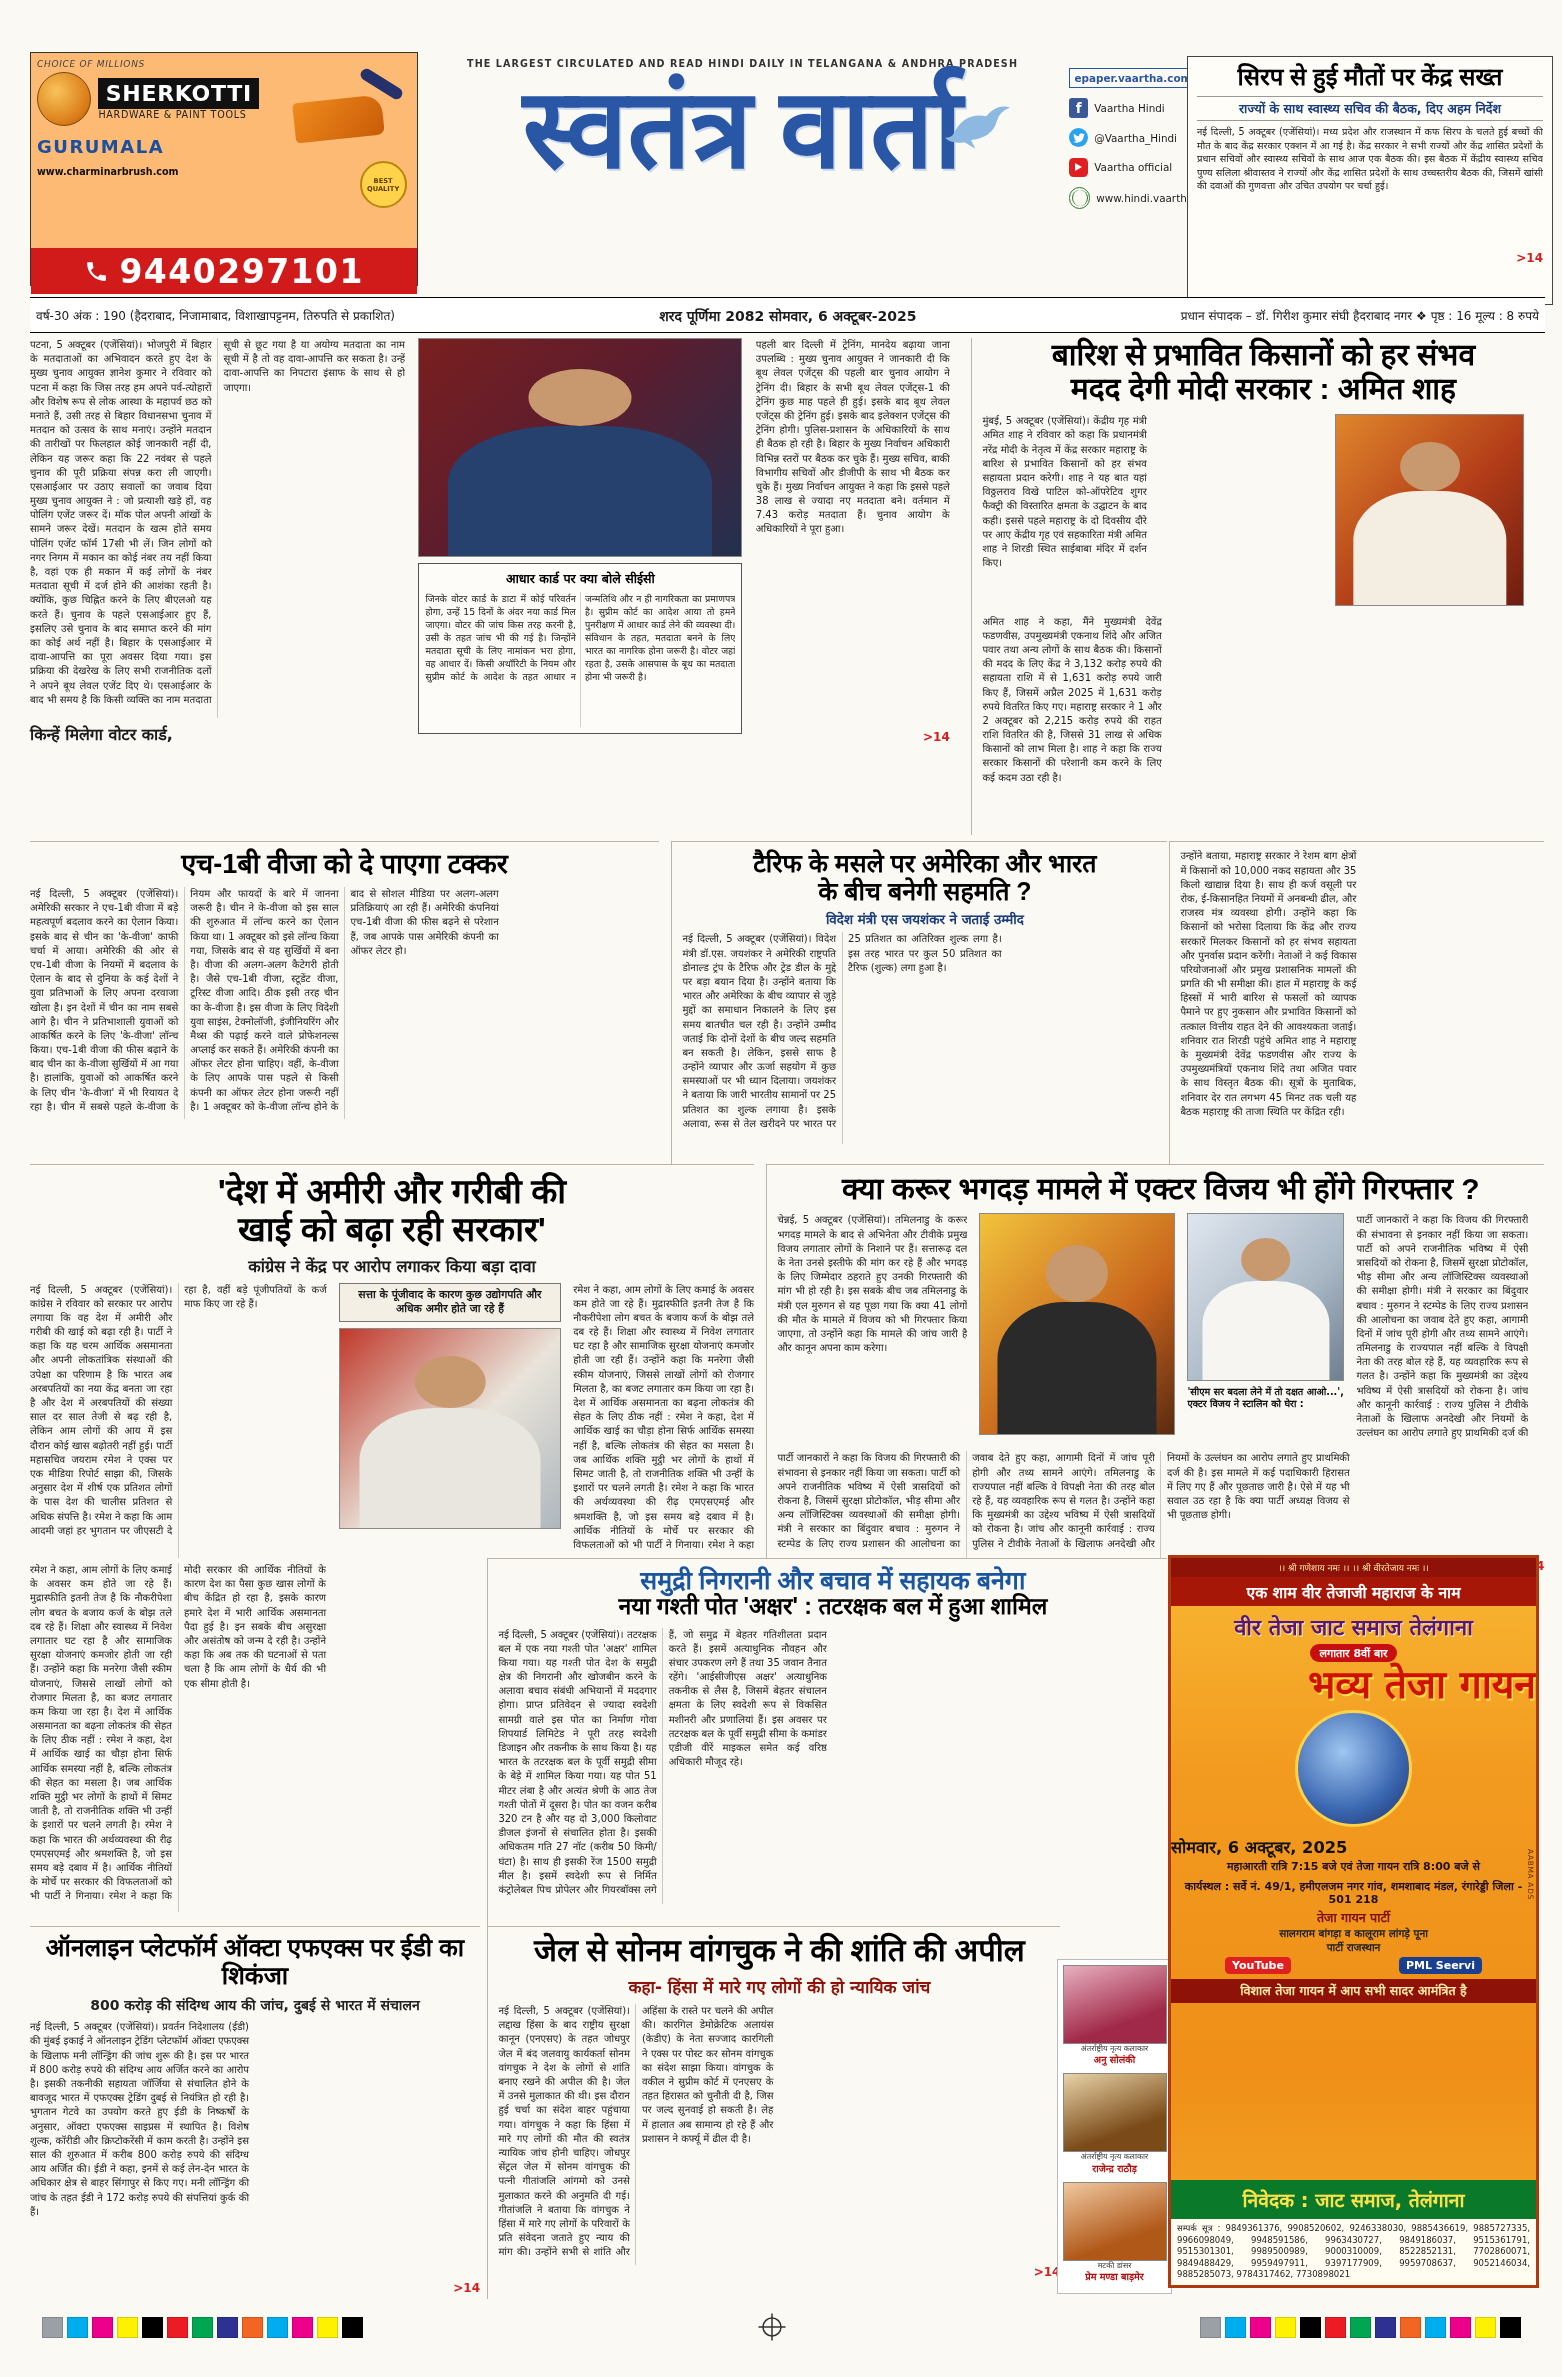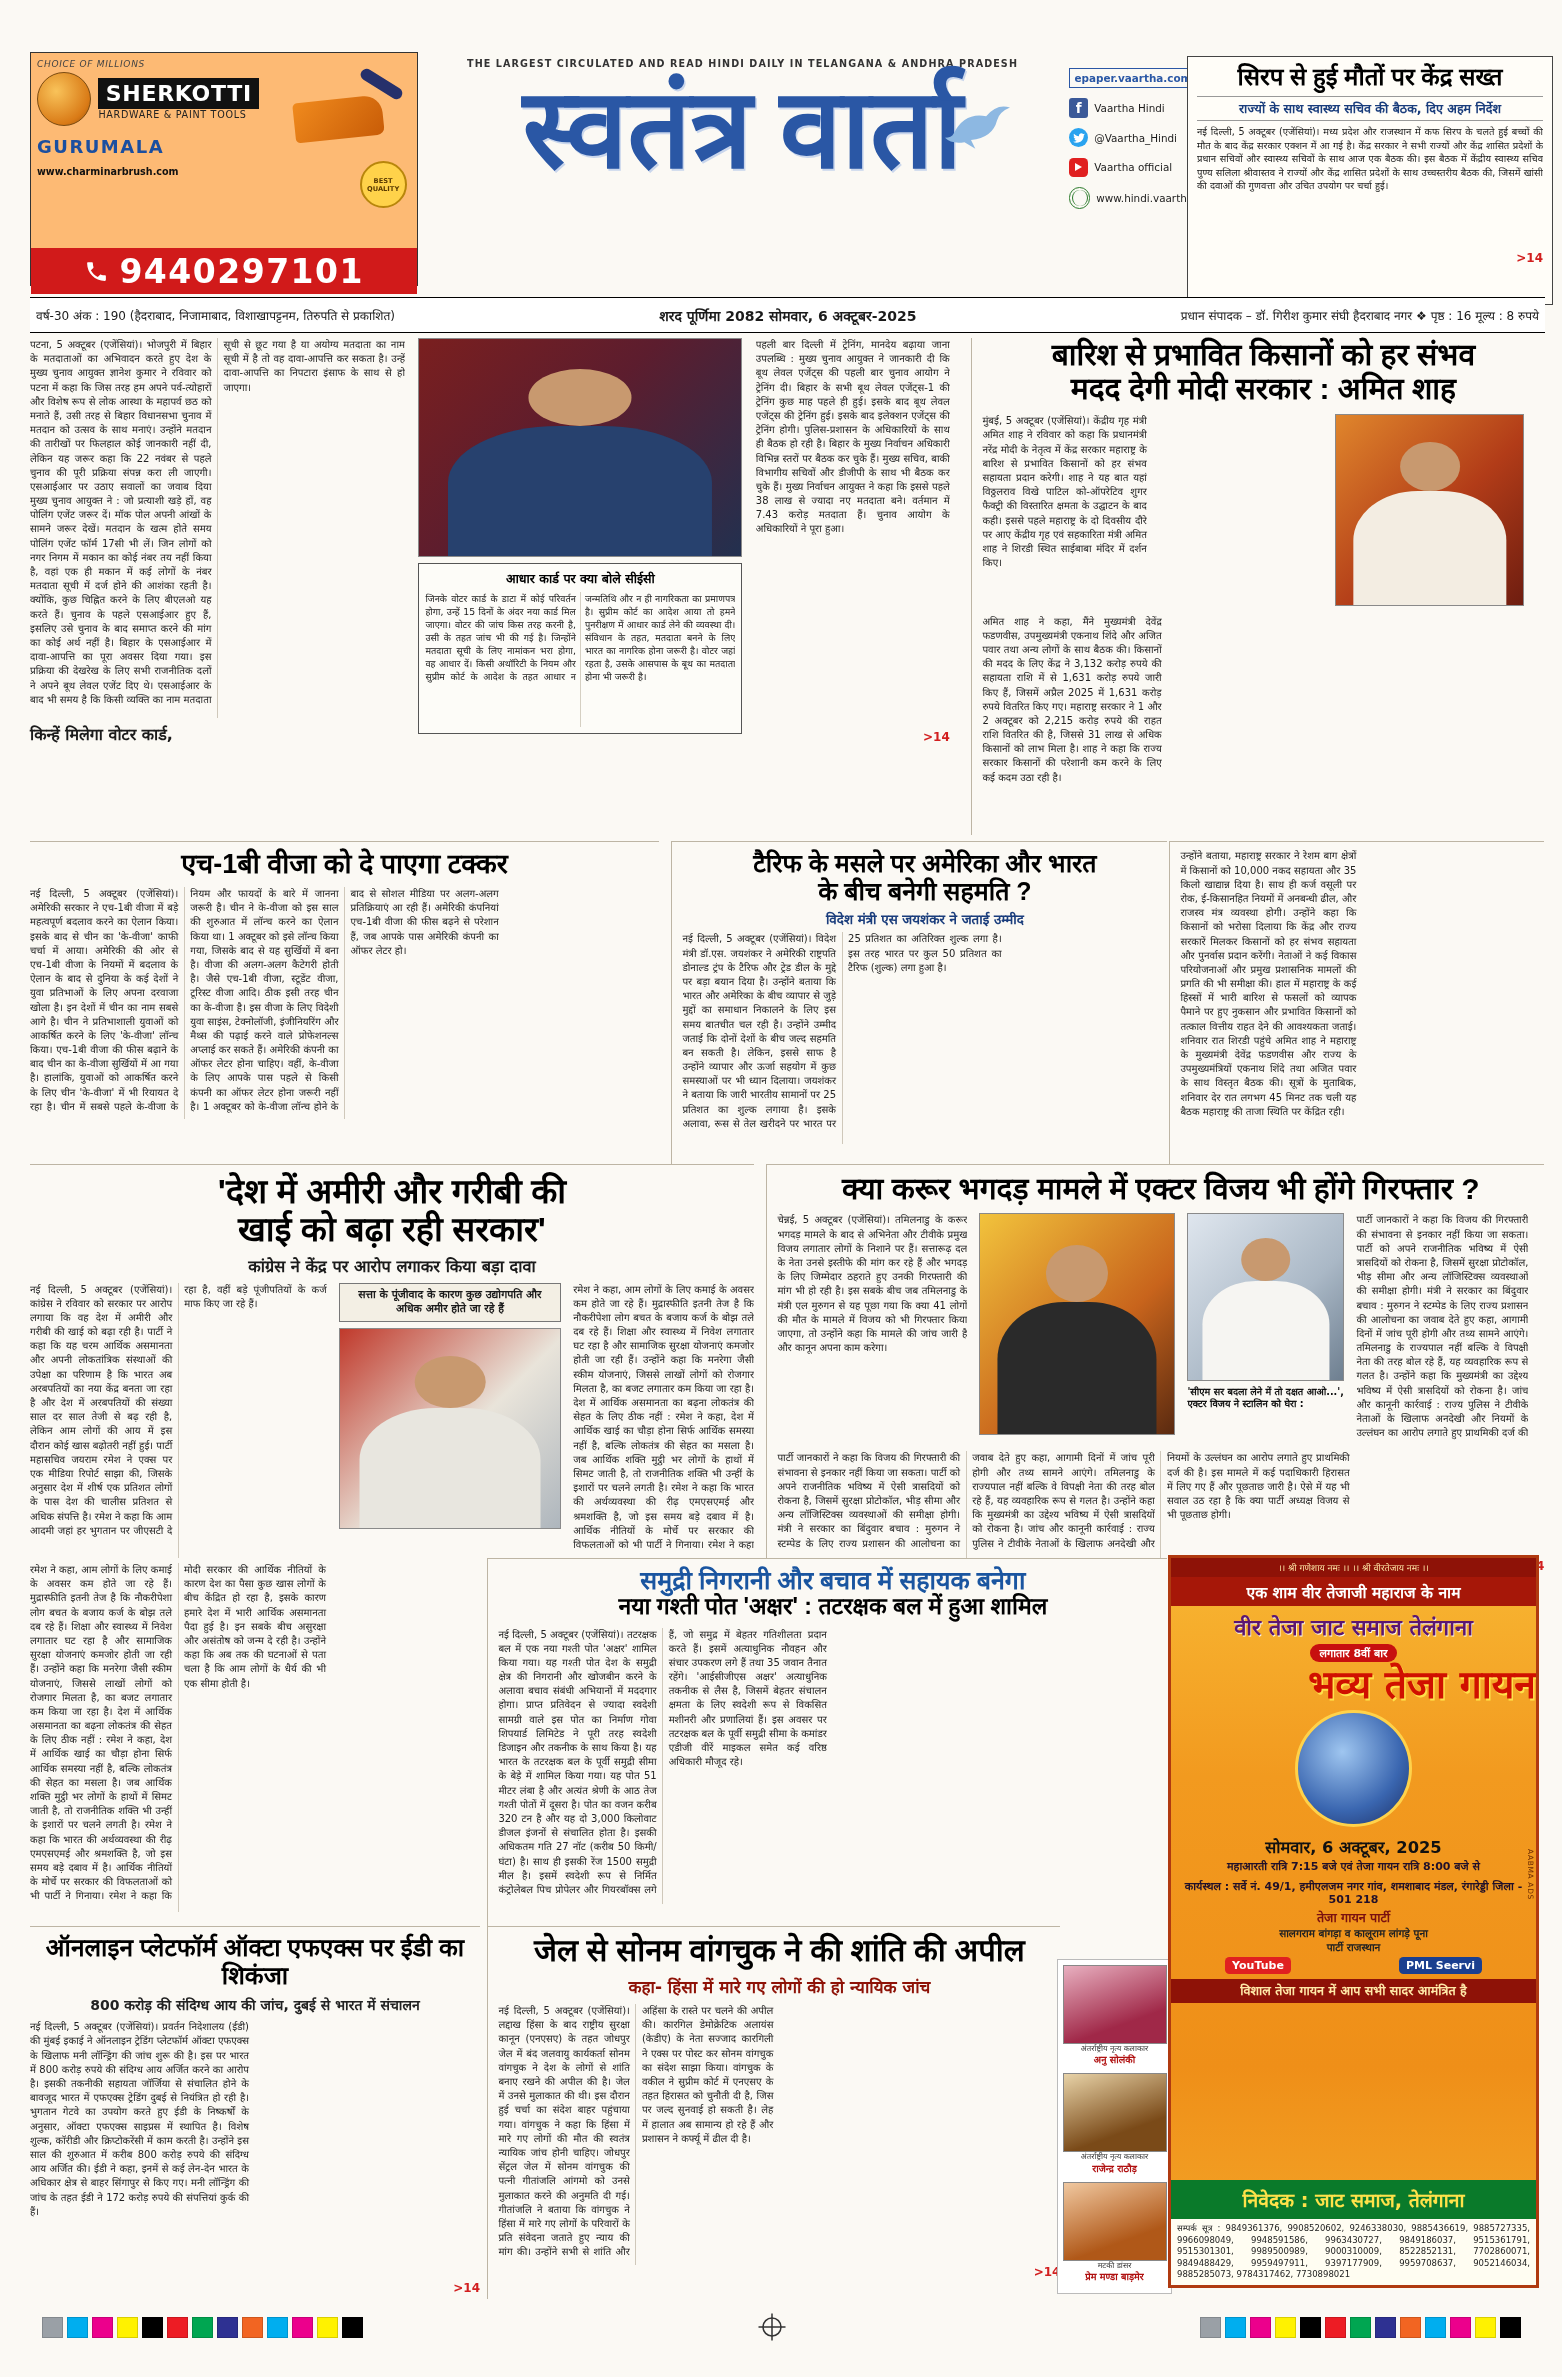--- a/index.html
+++ b/index.html
@@ -53,21 +53,21 @@
   .tr-body{font-size:9.6px;line-height:1.4;text-align:justify;height:126px;overflow:hidden}
   .dateline{border-top:1.5px solid #000;border-bottom:1.5px solid #000;display:flex;align-items:center;justify-content:space-between;font-size:12px;padding:0 6px;background:#fff}
   .dateline .mid{font-weight:bold;font-size:14px}
   
   .teja{border:3px solid #b03a10;background:linear-gradient(180deg,#f8b733,#f29a1f 30%,#ef8f18 70%,#f4a82a);display:flex;flex-direction:column;overflow:hidden}
   .teja-inv{background:#8e1207;color:#ffe9a8;font-size:9px;text-align:center;padding:3px 0}
   .teja-band{background:#a61708;color:#fff;font-weight:bold;text-align:center;font-size:15.6px;padding:3.7px 0}
   .teja-org{color:#5c1670;font-weight:bold;text-align:center;font-size:22px;margin-top:4.5px;text-shadow:0.7px 0.7px 0 #ffe}
   .teja-streak{display:inline-block;background:#c70f0f;color:#fff;font-weight:bold;font-size:11px;padding:1.5px 9px;border-radius:9px;margin:3px auto}
   .teja-main{color:#d01000;font-weight:bold;text-align:right;font-size:39px;text-shadow:1.5px 1.5px 0 #ffe24a;line-height:1.05}
-  .teja-date{font-weight:bold;text-align:center;font-size:16.3px;color:#111;margin-top:4.5px}
+  .teja-date{font-weight:bold;font-size:16.3px;color:#111;margin-top:4.5px}
   .teja-small{font-size:11px;text-align:center;color:#21102a;font-weight:bold;padding:0 7.4px}
   .deity{width:111px;height:111px;border-radius:50%;border:3px solid #ffd24a;background:radial-gradient(circle at 40% 35%,#9fc6f0,#3a66b0 60%,#1c2e63);margin:4.5px auto}
   .teja-row{display:flex;justify-content:space-around;align-items:center;margin-top:3px}
   .ytbadge{background:#e02020;color:#fff;font-weight:bold;font-size:11px;padding:2.2px 7.4px;border-radius:4.5px}
   .ytchan{background:#1b3f8f;color:#fff;font-weight:bold;font-size:11px;padding:2.2px 7.4px;border-radius:4.5px}
   .teja-invite{background:#8e1207;color:#ffe9a8;font-weight:bold;text-align:center;font-size:12.6px;padding:3.7px 3px;margin-top:4.5px}
   .teja-green{background:#0a7a2a;color:#ffe24a;font-weight:bold;text-align:center;font-size:19.3px;padding:6px 0;margin-top:auto}
   .teja-contacts{background:#fffdf2;color:#222;font-size:8.5px;line-height:1.35;padding:4.5px 6px;text-align:justify}
   .adcredit{position:absolute;right:1.5px;top:40%;writing-mode:vertical-rl;font-size:7.4px;color:#6b2a00;letter-spacing:0.7px}
   

